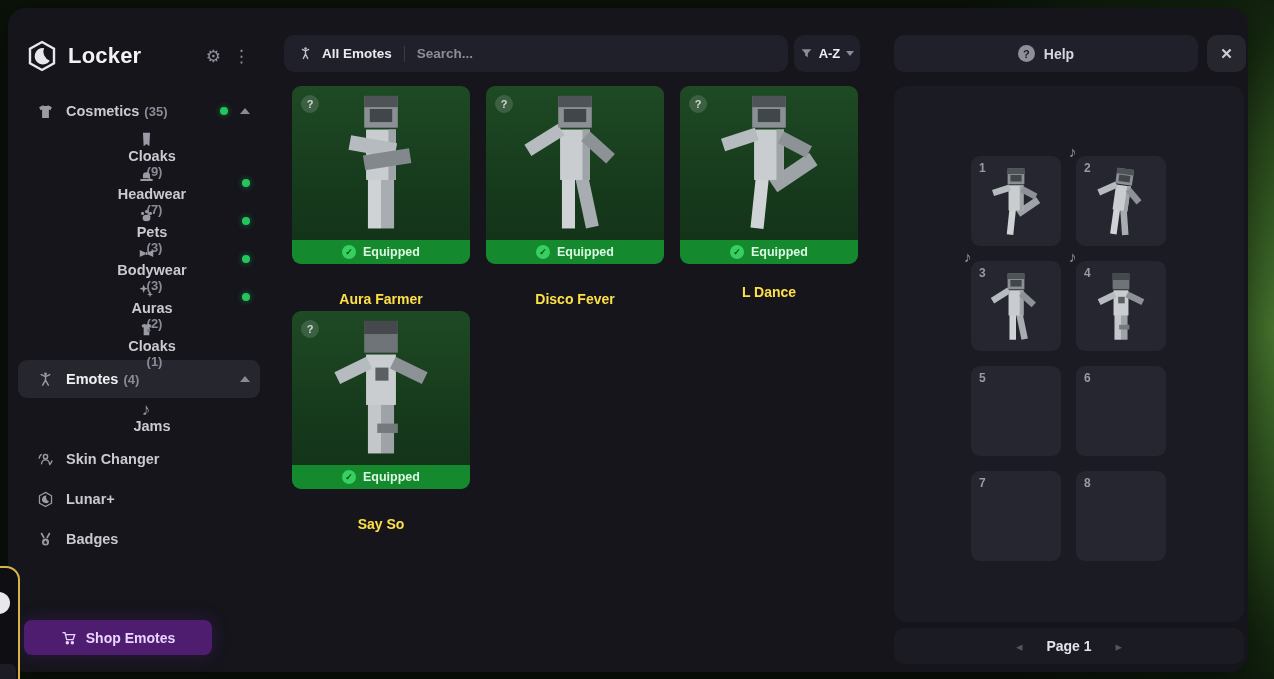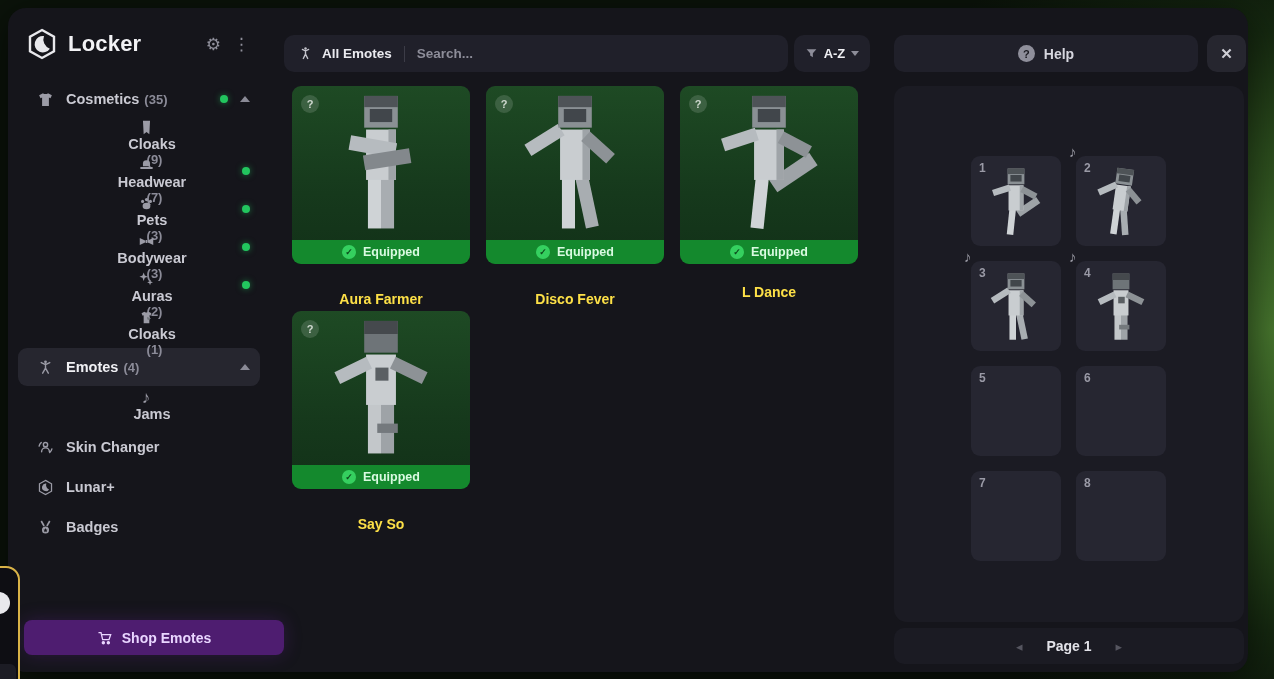--- a/index.html
+++ b/index.html
@@ -14,21 +14,21 @@
 
   
   .overlay {
     position:absolute; left:8px; top:8px; width:1240px; height:664px;
     background:#15151b; border-radius:18px;
     box-shadow:0 8px 40px rgba(0,0,0,.6);
   }
 
   
   .sidebar { position:absolute; left:0; top:0; width:262px; height:100%; }
-  .sb-header { display:flex; align-items:center; padding:20px 14px 14px 18px; }
+  .sb-header { display:flex; align-items:center; padding:32px 14px 14px 18px; }
   .logo { width:32px; height:32px; margin-right:10px; }
   .app-title { color:#f2f2f5; font-size:22px; font-weight:800; letter-spacing:.2px; flex:1; }
   .hdr-ico { color:#8f8f9b; font-size:17px; cursor:pointer; padding:0 6px; }
   .nav { margin-top:6px; }
   .nav-row {
     display:flex; align-items:center; height:38px; margin:0 10px;
     padding-left:18px; border-radius:9px; cursor:pointer; color:#c9c9d2;
   }
   .nav-row.sub { padding-left:26px;flex-direction:column; }
   .nav-row.selected { background:#26262f; color:#f0f0f4; }
@@ -36,21 +36,21 @@
   .nav-ico { width:18px; height:18px; margin-right:12px; color:#9b9ba6; flex:0 0 18px; display:flex; align-items:center; justify-content:center; }
   .nav-ico svg { width:17px; height:17px; }
   .nav-label { font-size:14.5px; font-weight:700; }
   .nav-count { font-size:13px; font-weight:600; color:#8b8b98; margin-left:5px; }
   .nav-right { margin-left:auto; display:flex; align-items:center; gap:12px; padding-right:10px; }
   .dot { width:8px; height:8px; border-radius:50%; background:#22c55e; box-shadow:0 0 6px #22c55e88; }
   .caret-up { width:0; height:0; border-left:5px solid transparent; border-right:5px solid transparent; border-bottom:6px solid #8a8a96; }
   .music-glyph { font-size:17px; line-height:1; }
 
   .shop-btn {
-    position:absolute; left:16px; bottom:17px; width:260px; height:35px;
+    position:absolute; left:16px; bottom:17px; width:188px; height:35px;
     background:#4e1d70; border-radius:8px; display:flex; align-items:center; justify-content:center;
     gap:9px; color:#e9d5ff; font-size:14px; font-weight:800; cursor:pointer;
     box-shadow:0 0 18px rgba(120,40,180,.25);
   }
   .shop-btn svg { width:16px; height:16px; }
 
   
   .toast {
     position:absolute; left:-148px; top:566px; width:168px; height:150px;
     background:#0e0e13; border:2px solid #d9b347; border-radius:14px; z-index:40;
@@ -67,21 +67,21 @@
   .chip-ico svg { width:15px; height:15px; }
   .chip-label { color:#eaeaef; font-size:13.5px; font-weight:800; }
   .vdiv { width:1px; height:16px; background:#3c3c47; margin:0 12px; }
   .search-input {
     background:transparent; border:none; outline:none; color:#d6d6de;
     font-family:"Liberation Sans", sans-serif; font-size:13.5px; flex:1;
   }
   .search-input::placeholder { color:#8d8d99; font-weight:600; }
 
   .sort-btn {
-    position:absolute; left:786px; top:27px; width:76px; height:37px;
+    position:absolute; left:786px; top:27px; width:66px; height:37px;
     background:#20202a; border-radius:10px; display:flex; align-items:center; justify-content:center;
     gap:6px; cursor:pointer;
   }
   .sort-btn svg { width:13px; height:13px; color:#8d8d99; }
   .sort-label { color:#f0f0f4; font-size:13px; font-weight:800; }
   .caret-down { width:0; height:0; border-left:4px solid transparent; border-right:4px solid transparent; border-top:5px solid #8d8d99; }
 
   .help-btn {
     position:absolute; left:886px; top:27px; width:304px; height:37px;
     background:#20202a; border-radius:10px; display:flex; align-items:center; justify-content:center;

